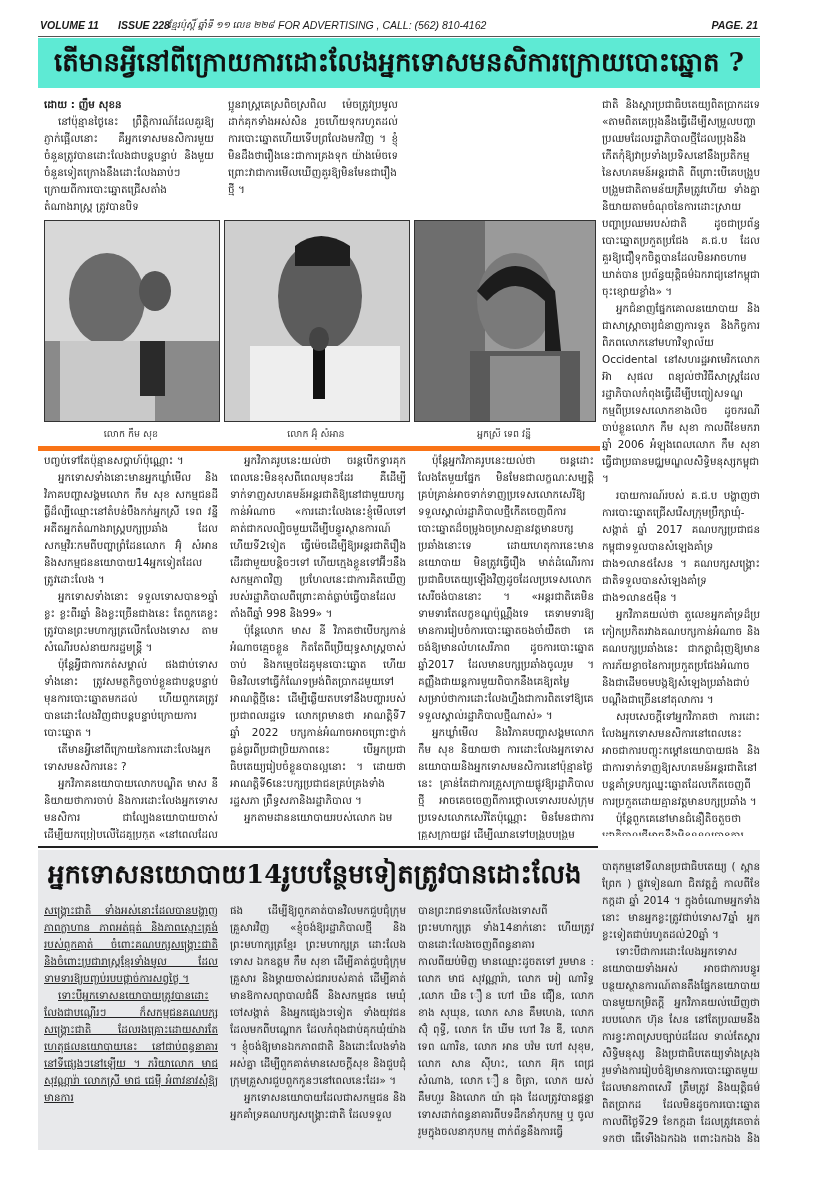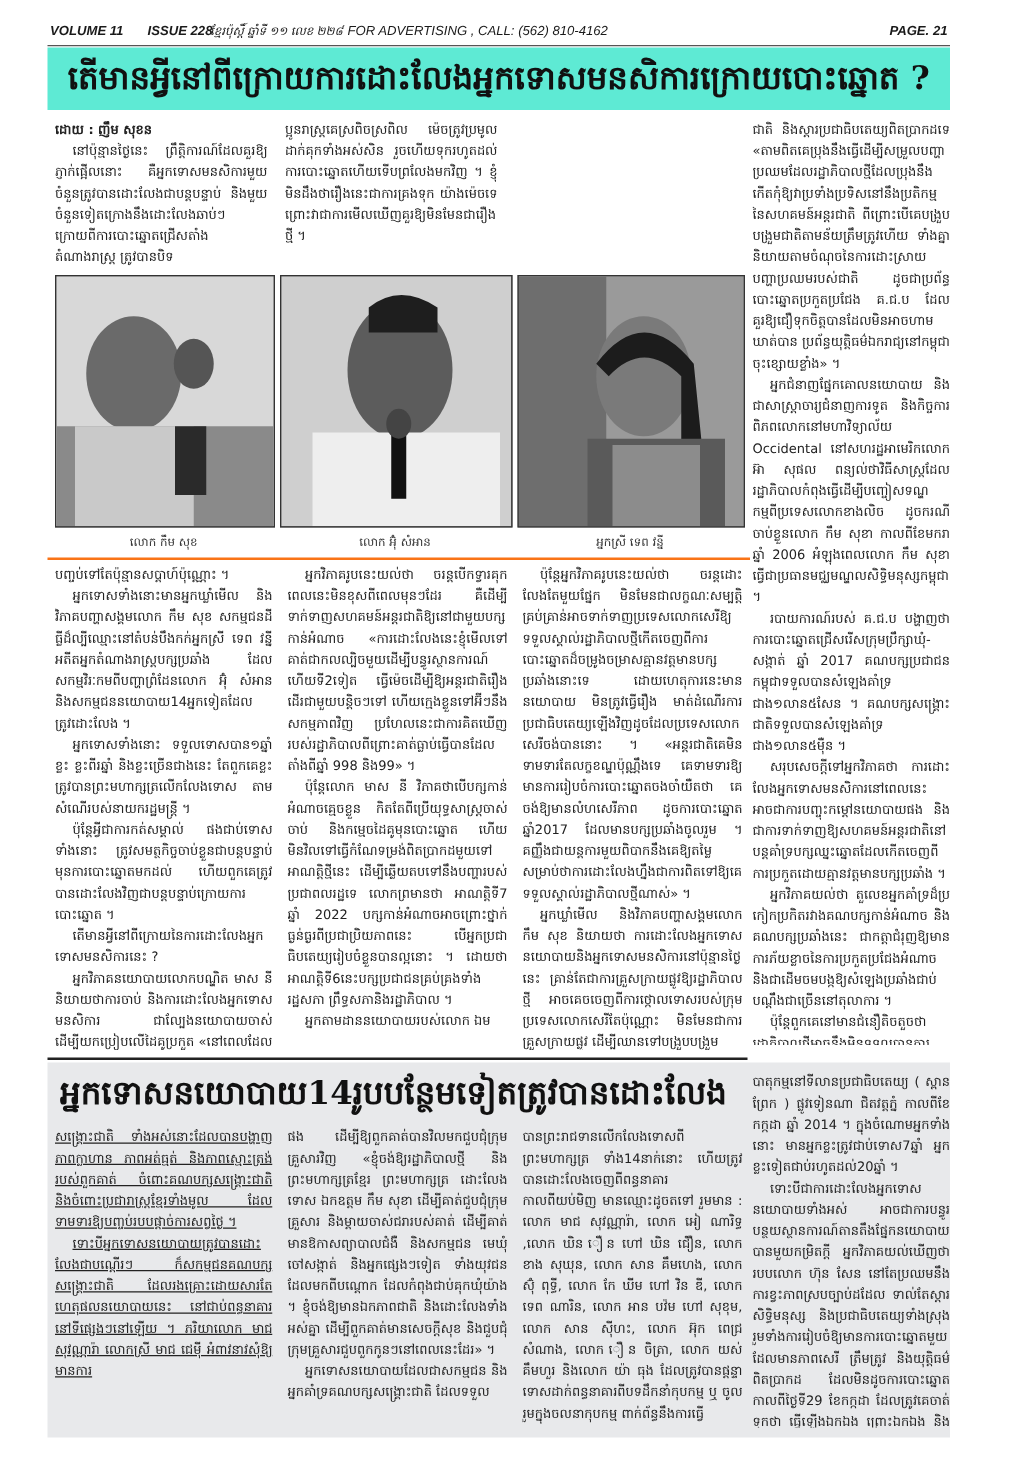--- a/index.html
+++ b/index.html
@@ -30,21 +30,21 @@
   .col p { margin: 0 0 0 0; text-indent: 14px; }
   .col p.noindent { text-indent: 0; }
   .col .it { }
   .byline { font-weight: bold; text-indent: 0 !important; }
 
   
   .photo { position: absolute; top: 220px; height: 200px; background: #777; overflow: hidden;
            border: 1px solid #333; }
   .photo svg { width: 100%; height: 100%; display: block; }
   .caption-row { position: absolute; top: 426px; left: 0; width: 562px; height: 20px;
-                 border-bottom: 2px solid #f97316; }
+                 border-bottom: 5px solid #f97316; }
   .caption { position: absolute; top: 2px; font-size: 9.5px; text-align: center; color: #333; }
 
   
   .divider { position: absolute; left: 0; top: 846px; width: 560px; height: 2px; background: #222; }
   .grey-band { position: absolute; left: 0; top: 850px; width: 722px; height: 300px; background: #e8e9eb; }
   .headline2 { position: absolute; left: 10px; top: 858px; width: 540px;
                font-family: "DejaVu Serif", serif; font-weight: bold; font-size: 26px; color: #111;
                white-space: nowrap; overflow: hidden; }
 </style>
 </head>
@@ -69,22 +69,22 @@
     <p>នៅប៉ុន្មានថ្ងៃនេះ ព្រឹត្តិការណ៍ដែលគួរឱ្យភ្ញាក់ផ្អើលនោះ គឺអ្នកទោសមនសិការមួយចំនួនត្រូវបានដោះលែងជាបន្តបន្ទាប់ និងមួយចំនួនទៀតក្រោងនឹងដោះលែងឆាប់ៗ ក្រោយពីការបោះឆ្នោតជ្រើសតាំងតំណាងរាស្ត្រ ត្រូវបានបិទ</p>
   </div>
   <div class="col" style="left:190px; top:96px; width:170px; height:120px;">
     <p class="noindent it">ប្អូនរាស្ត្រគេស្រពិចស្រពិល ម៉េចត្រូវប្រមូលដាក់គុកទាំងអស់សិន រួចហើយទុករហូតដល់ការបោះឆ្នោតហើយទើបព្រលែងមកវិញ ។ ខ្ញុំមិនដឹងថារឿងនេះជាការគ្រងទុក យ៉ាងម៉េចទេ ព្រោះវាជាការមើលឃើញគួរឱ្យមិនមែនជារឿងថ្មី ។</p>
   </div>
 
   <div class="col" style="left:564px; top:96px; width:158px; height:740px;">
     <p class="noindent">ជាតិ និងស្ដារប្រជាធិបតេយ្យពិតប្រាកដទេ «តាមពិតគេប្រុងនឹងធ្វើដើម្បីសម្រួលបញ្ហាប្រឈមដែលរដ្ឋាភិបាលថ្មីដែលប្រុងនឹងកើតកុំឱ្យវាប្រទាំងប្រទិសនៅនឹងប្រតិកម្មនៃសហគមន៍អន្តរជាតិ ពីព្រោះបើគេបង្រួបបង្រួមជាតិតាមន័យត្រឹមត្រូវហើយ ទាំងគ្នានិយាយតាមចំណុចនៃការដោះស្រាយបញ្ហាប្រឈមរបស់ជាតិ ដូចជាប្រព័ន្ធបោះឆ្នោតប្រកួតប្រជែង គ.ជ.ប ដែលគួរឱ្យជឿទុកចិត្តបានដែលមិនអាចហាមឃាត់បាន ប្រព័ន្ធយុត្តិធម៌ឯករាជ្យនៅកម្ពុជាចុះខ្សោយខ្លាំង» ។</p>
     <p>អ្នកជំនាញផ្នែកគោលនយោបាយ និងជាសាស្ត្រាចារ្យជំនាញការទូត និងកិច្ចការពិភពលោកនៅមហាវិទ្យាល័យ Occidental នៅសហរដ្ឋអាមេរិកលោក អ៊ា សុផល ពន្យល់ថាវិធីសាស្ត្រដែលរដ្ឋាភិបាលកំពុងធ្វើដើម្បីបញ្ចៀសទណ្ឌកម្មពីប្រទេសលោកខាងលិច ដូចករណីចាប់ខ្លួនលោក កឹម សុខា កាលពីខែមករា ឆ្នាំ 2006 អំឡុងពេលលោក កឹម សុខា ធ្វើជាប្រធានមជ្ឈមណ្ឌលសិទ្ធិមនុស្សកម្ពុជា ។</p>
     <p>របាយការណ៍របស់ គ.ជ.ប បង្ហាញថា ការបោះឆ្នោតជ្រើសរើសក្រុមប្រឹក្សាឃុំ-សង្កាត់ ឆ្នាំ 2017 គណបក្សប្រជាជនកម្ពុជាទទួលបានសំឡេងគាំទ្រជាង១លាន៥សែន ។ គណបក្សសង្គ្រោះជាតិទទួលបានសំឡេងគាំទ្រជាង១លាន៥ម៉ឺន ។</p>
+    <p>អ្នកវិភាគយល់ថា តួលេខអ្នកគាំទ្រដ៏ប្រកៀកប្រកិតរវាងគណបក្សកាន់អំណាច និងគណបក្សប្រឆាំងនេះ ជាកត្តាជំរុញឱ្យមានការភ័យខ្លាចនៃការប្រកួតប្រជែងអំណាច និងជាដើមចមបង្កឱ្យសំឡេងប្រឆាំងជាប់បណ្តឹងជាច្រើននៅតុលាការ ។</p>
     <p>សរុបសេចក្តីទៅអ្នកវិភាគថា ការដោះលែងអ្នកទោសមនសិការនៅពេលនេះ អាចជាការបញ្ចុះកម្តៅនយោបាយផង និងជាការទាក់ទាញឱ្យសហគមន៍អន្តរជាតិនៅបន្តគាំទ្របក្សឈ្នះឆ្នោតដែលកើតចេញពីការប្រកួតដោយគ្មានវត្តមានបក្សប្រឆាំង ។</p>
-    <p>អ្នកវិភាគយល់ថា តួលេខអ្នកគាំទ្រដ៏ប្រកៀកប្រកិតរវាងគណបក្សកាន់អំណាច និងគណបក្សប្រឆាំងនេះ ជាកត្តាជំរុញឱ្យមានការភ័យខ្លាចនៃការប្រកួតប្រជែងអំណាច និងជាដើមចមបង្កឱ្យសំឡេងប្រឆាំងជាប់បណ្តឹងជាច្រើននៅតុលាការ ។</p>
     <p>ប៉ុន្តែពួកគេនៅមានជំនឿតិចតួចថា រដ្ឋាភិបាលថ្មីអាចនឹងមិនទទួលបានការគាំទ្រដ៏ដែលបើគ្មានការបង្រួបបង្រួមជាតិ ធានាដំណើរការប្រជាធិបតេយ្យតាមស្មារតីនៃកិច្ចព្រមព្រៀងសន្តិភាពទីក្រុងប៉ារីសនោះ ។</p>
   </div>
 
   <div class="photo" style="left:6px; width:174px;">
     <svg viewBox="0 0 174 200" preserveAspectRatio="none">
       <rect width="174" height="200" fill="#d8d8d8"></rect>
       <rect x="0" y="120" width="174" height="80" fill="#8a8a8a"></rect>
       <ellipse cx="62" cy="78" rx="38" ry="46" fill="#6a6a6a"></ellipse>
       <rect x="15" y="120" width="95" height="80" fill="#c9c9c9"></rect>
       <rect x="95" y="120" width="25" height="55" fill="#2a2a2a"></rect>

